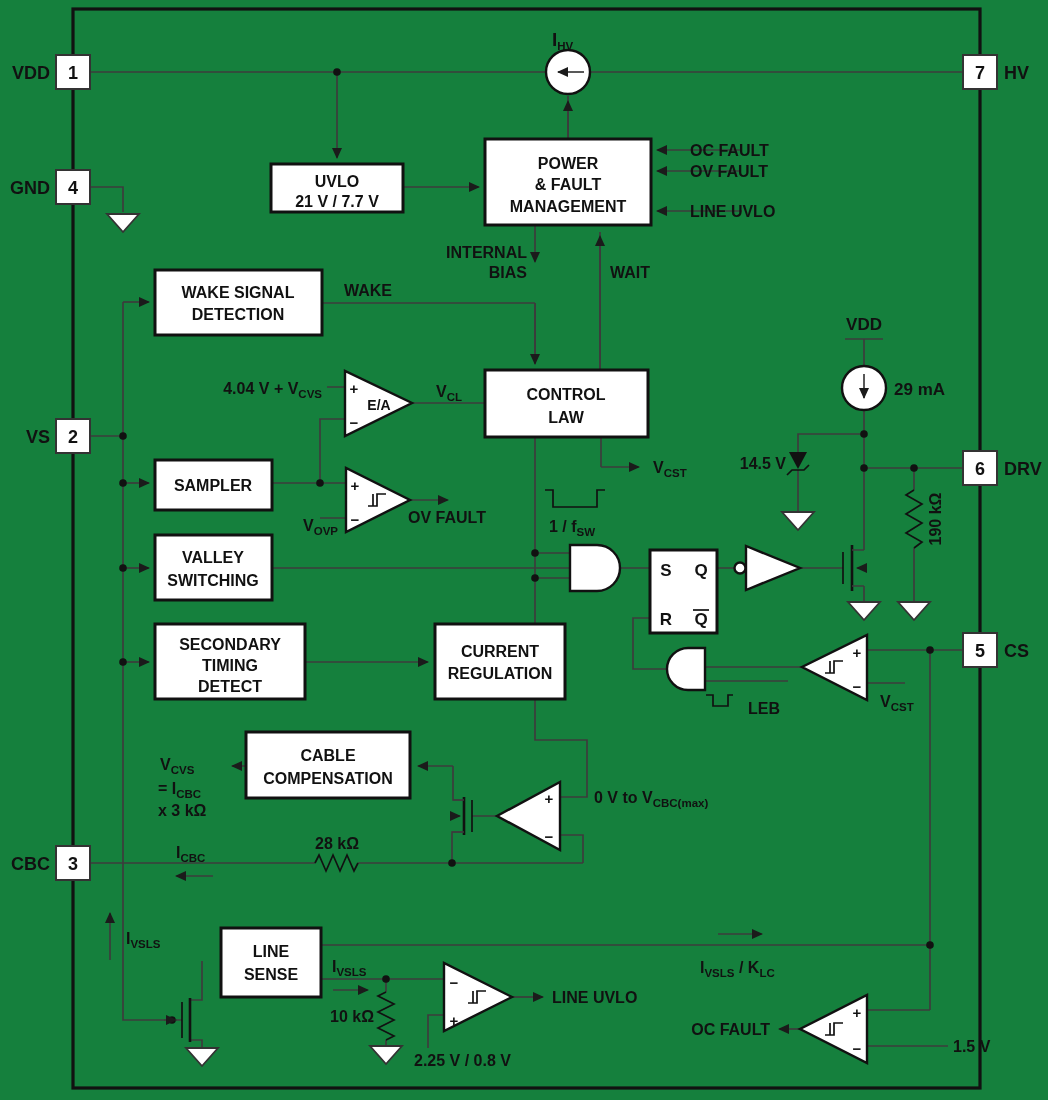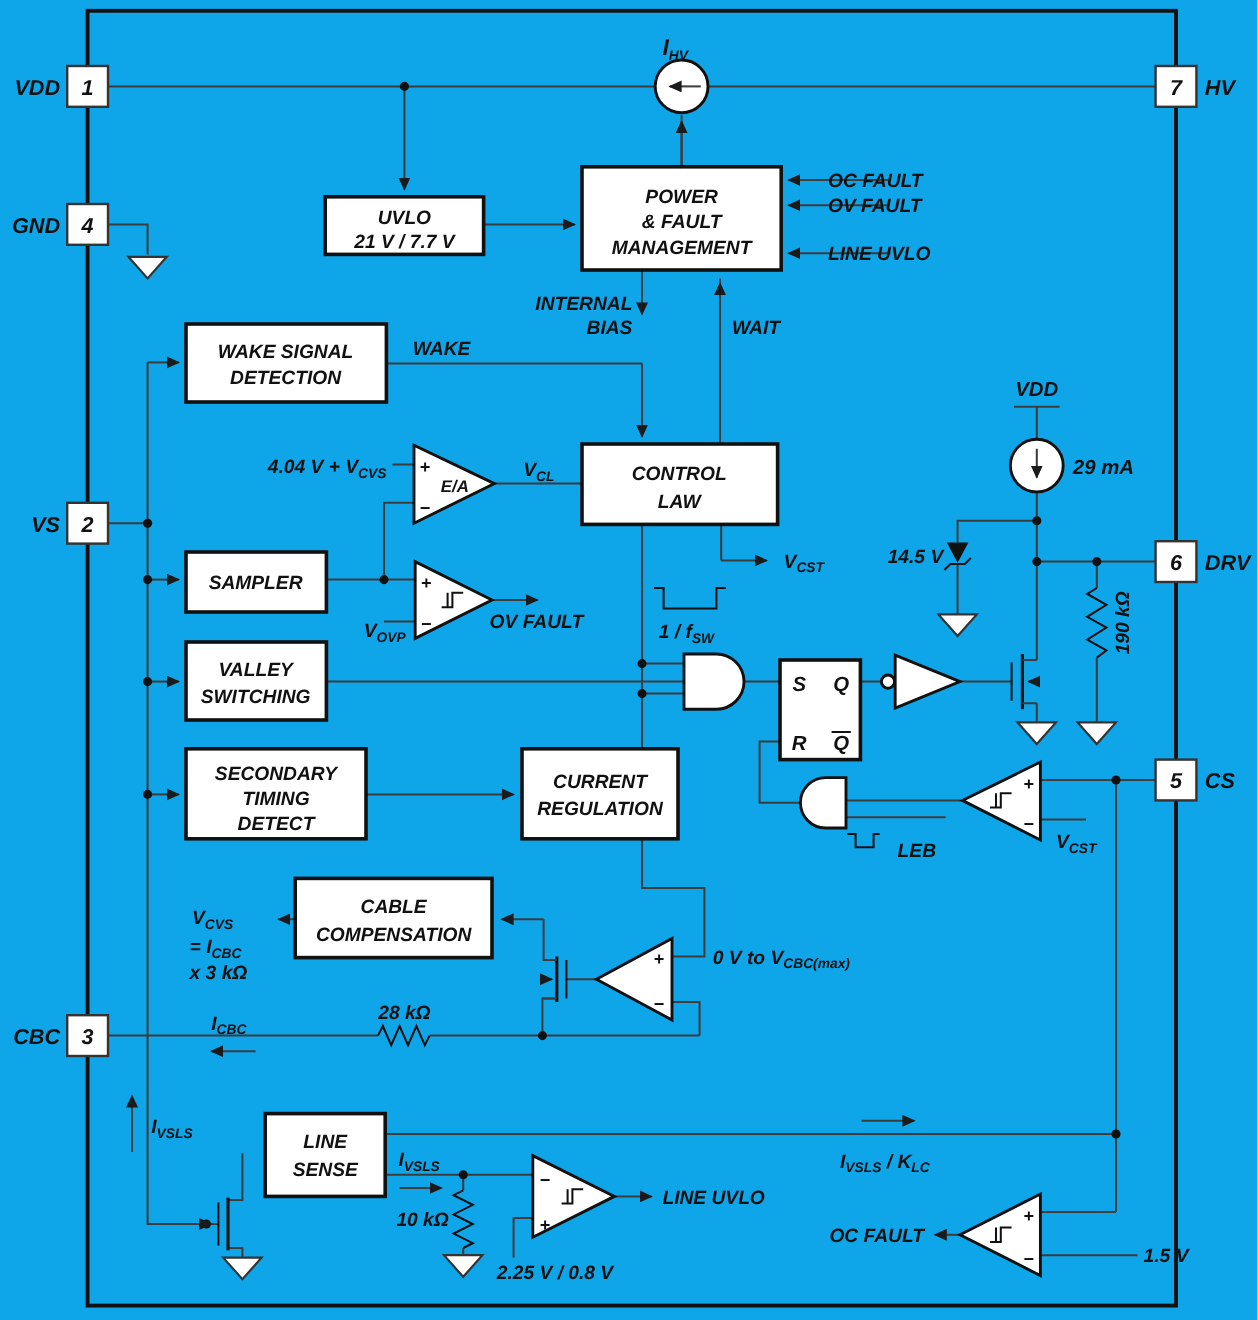--- a/index.html
+++ b/index.html
@@ -1,16 +1,16 @@
 <!DOCTYPE html>
 <html><head>
 <meta charset="utf-8">
 <style>
   html,body{margin:0;padding:0;background:#fff;}
-  #stage{position:relative;width:1048px;height:1100px;background:#0ea5e9;overflow:hidden;font-style:italic;}
+  #stage{position:relative;width:1048px;height:1100px;background:#15803d;overflow:hidden;}
   svg{display:block;}
   text{font-family:"Liberation Sans",sans-serif;font-weight:700;fill:#111;}
   .t19{font-size:19px}.t18{font-size:18px}.t17{font-size:17px}.t16{font-size:16px}
   .t15{font-size:15px}.t14{font-size:14px}
   .sub{font-size:11.5px}
   .wire{stroke:#3c3c3c;stroke-width:1.7;fill:none}
   .blockbox{fill:#fff;stroke:#111;stroke-width:3}
   .pinbox{fill:#fff;stroke:#333;stroke-width:2}
   .border{fill:none;stroke:#111;stroke-width:3.2}
   .comp{fill:#fff;stroke:#111;stroke-width:2.4}

